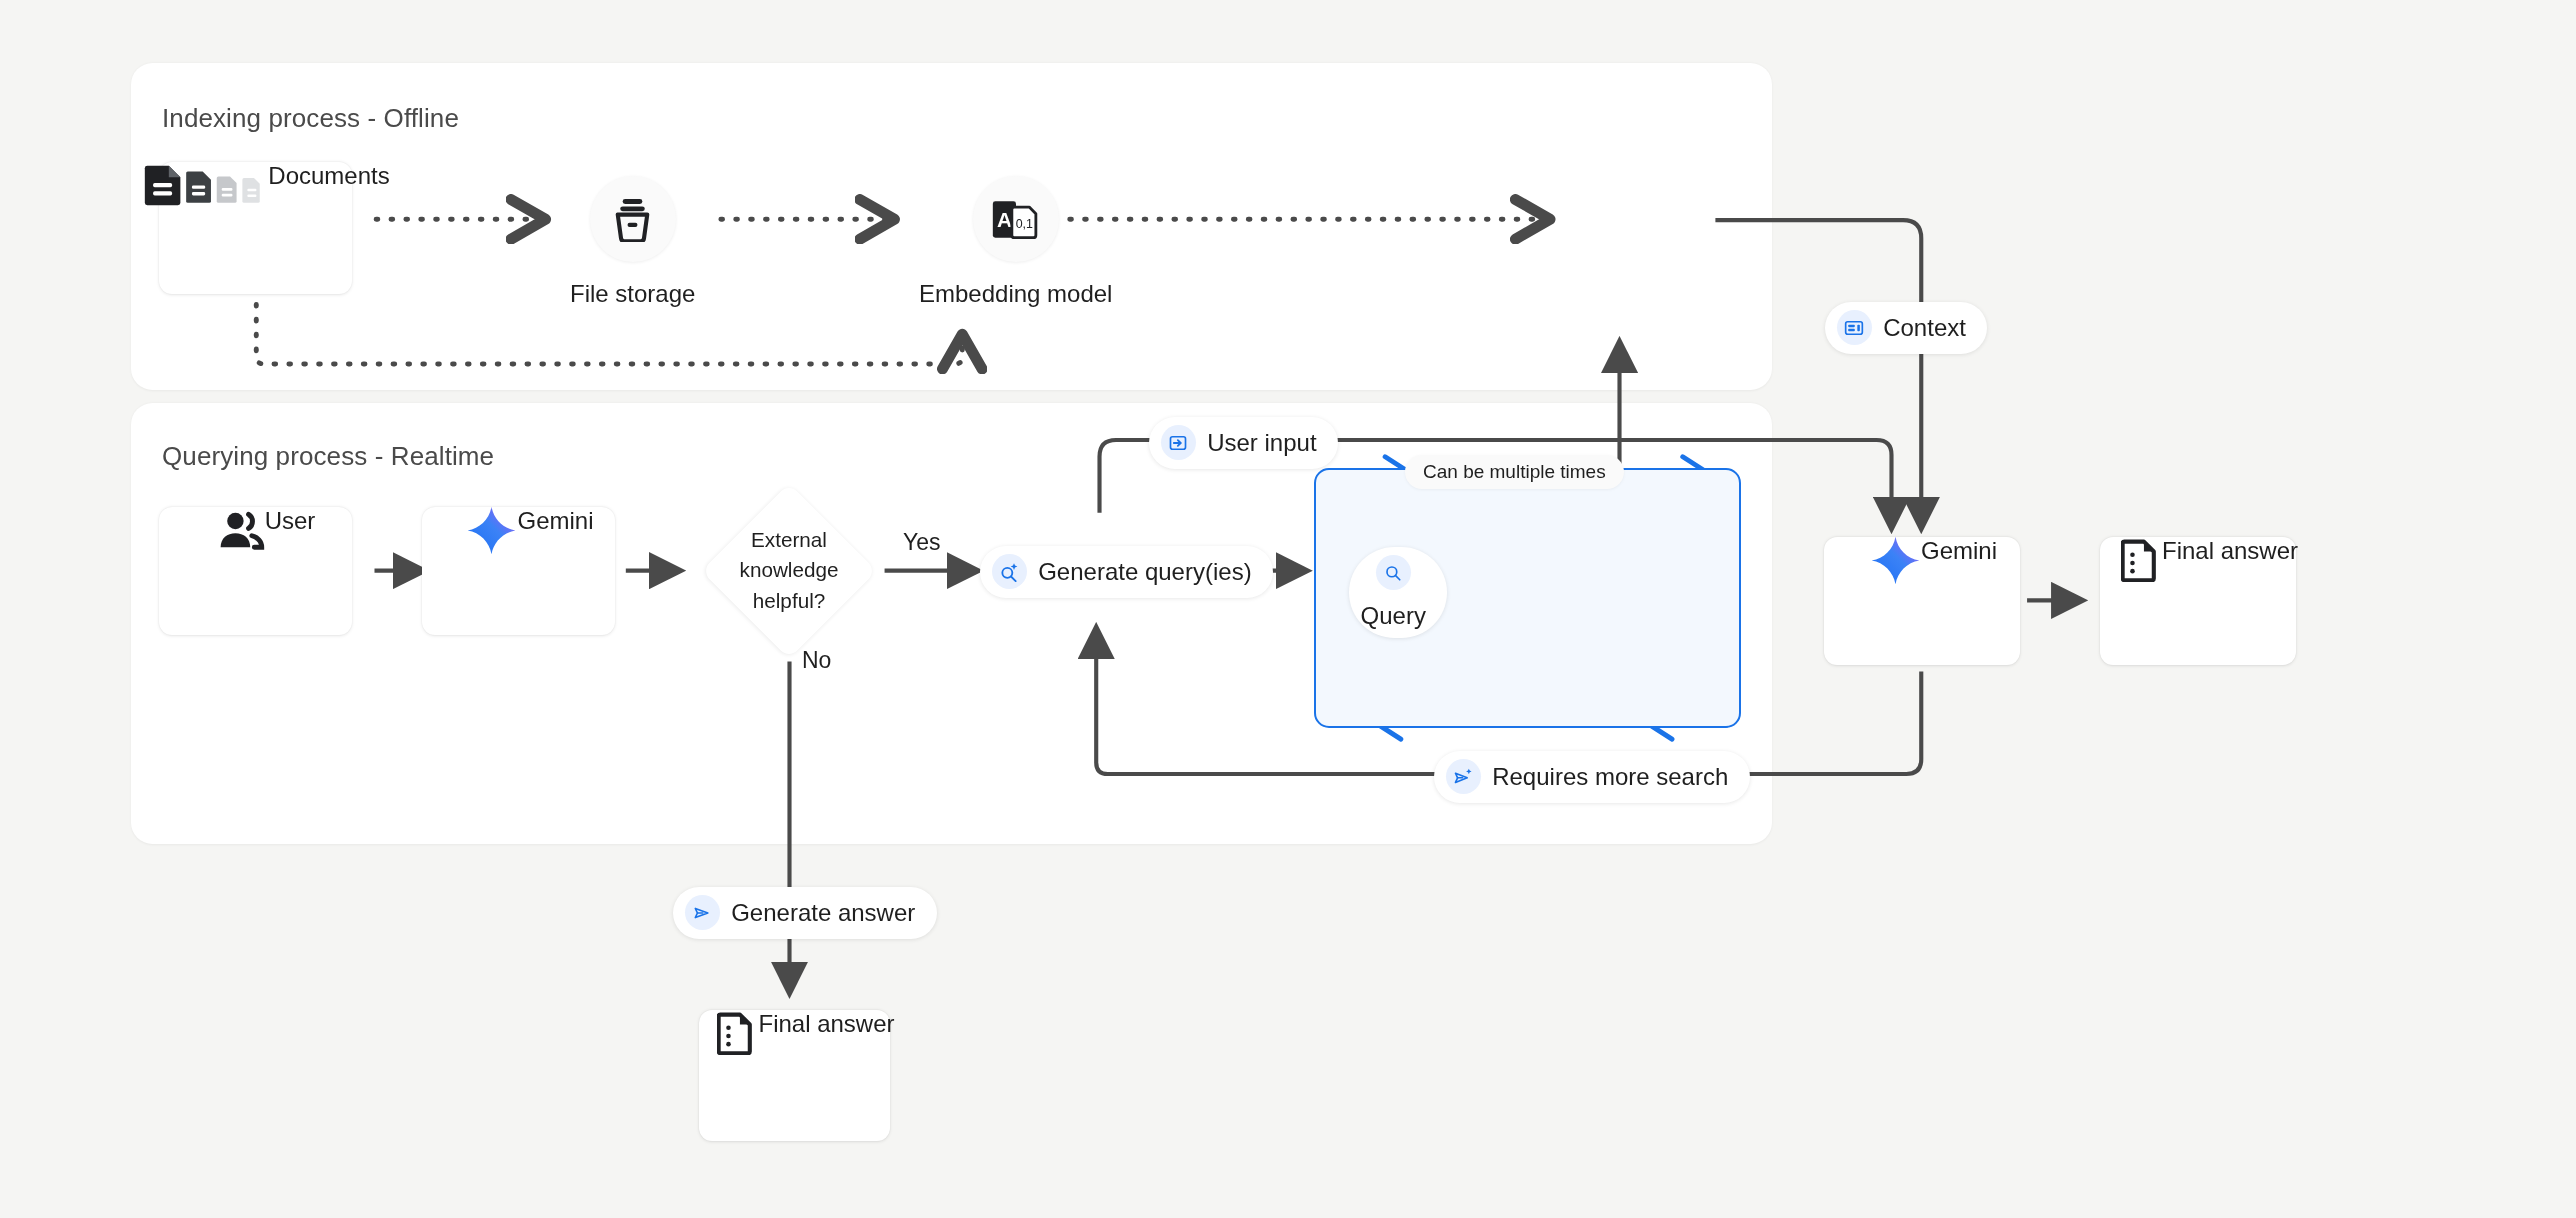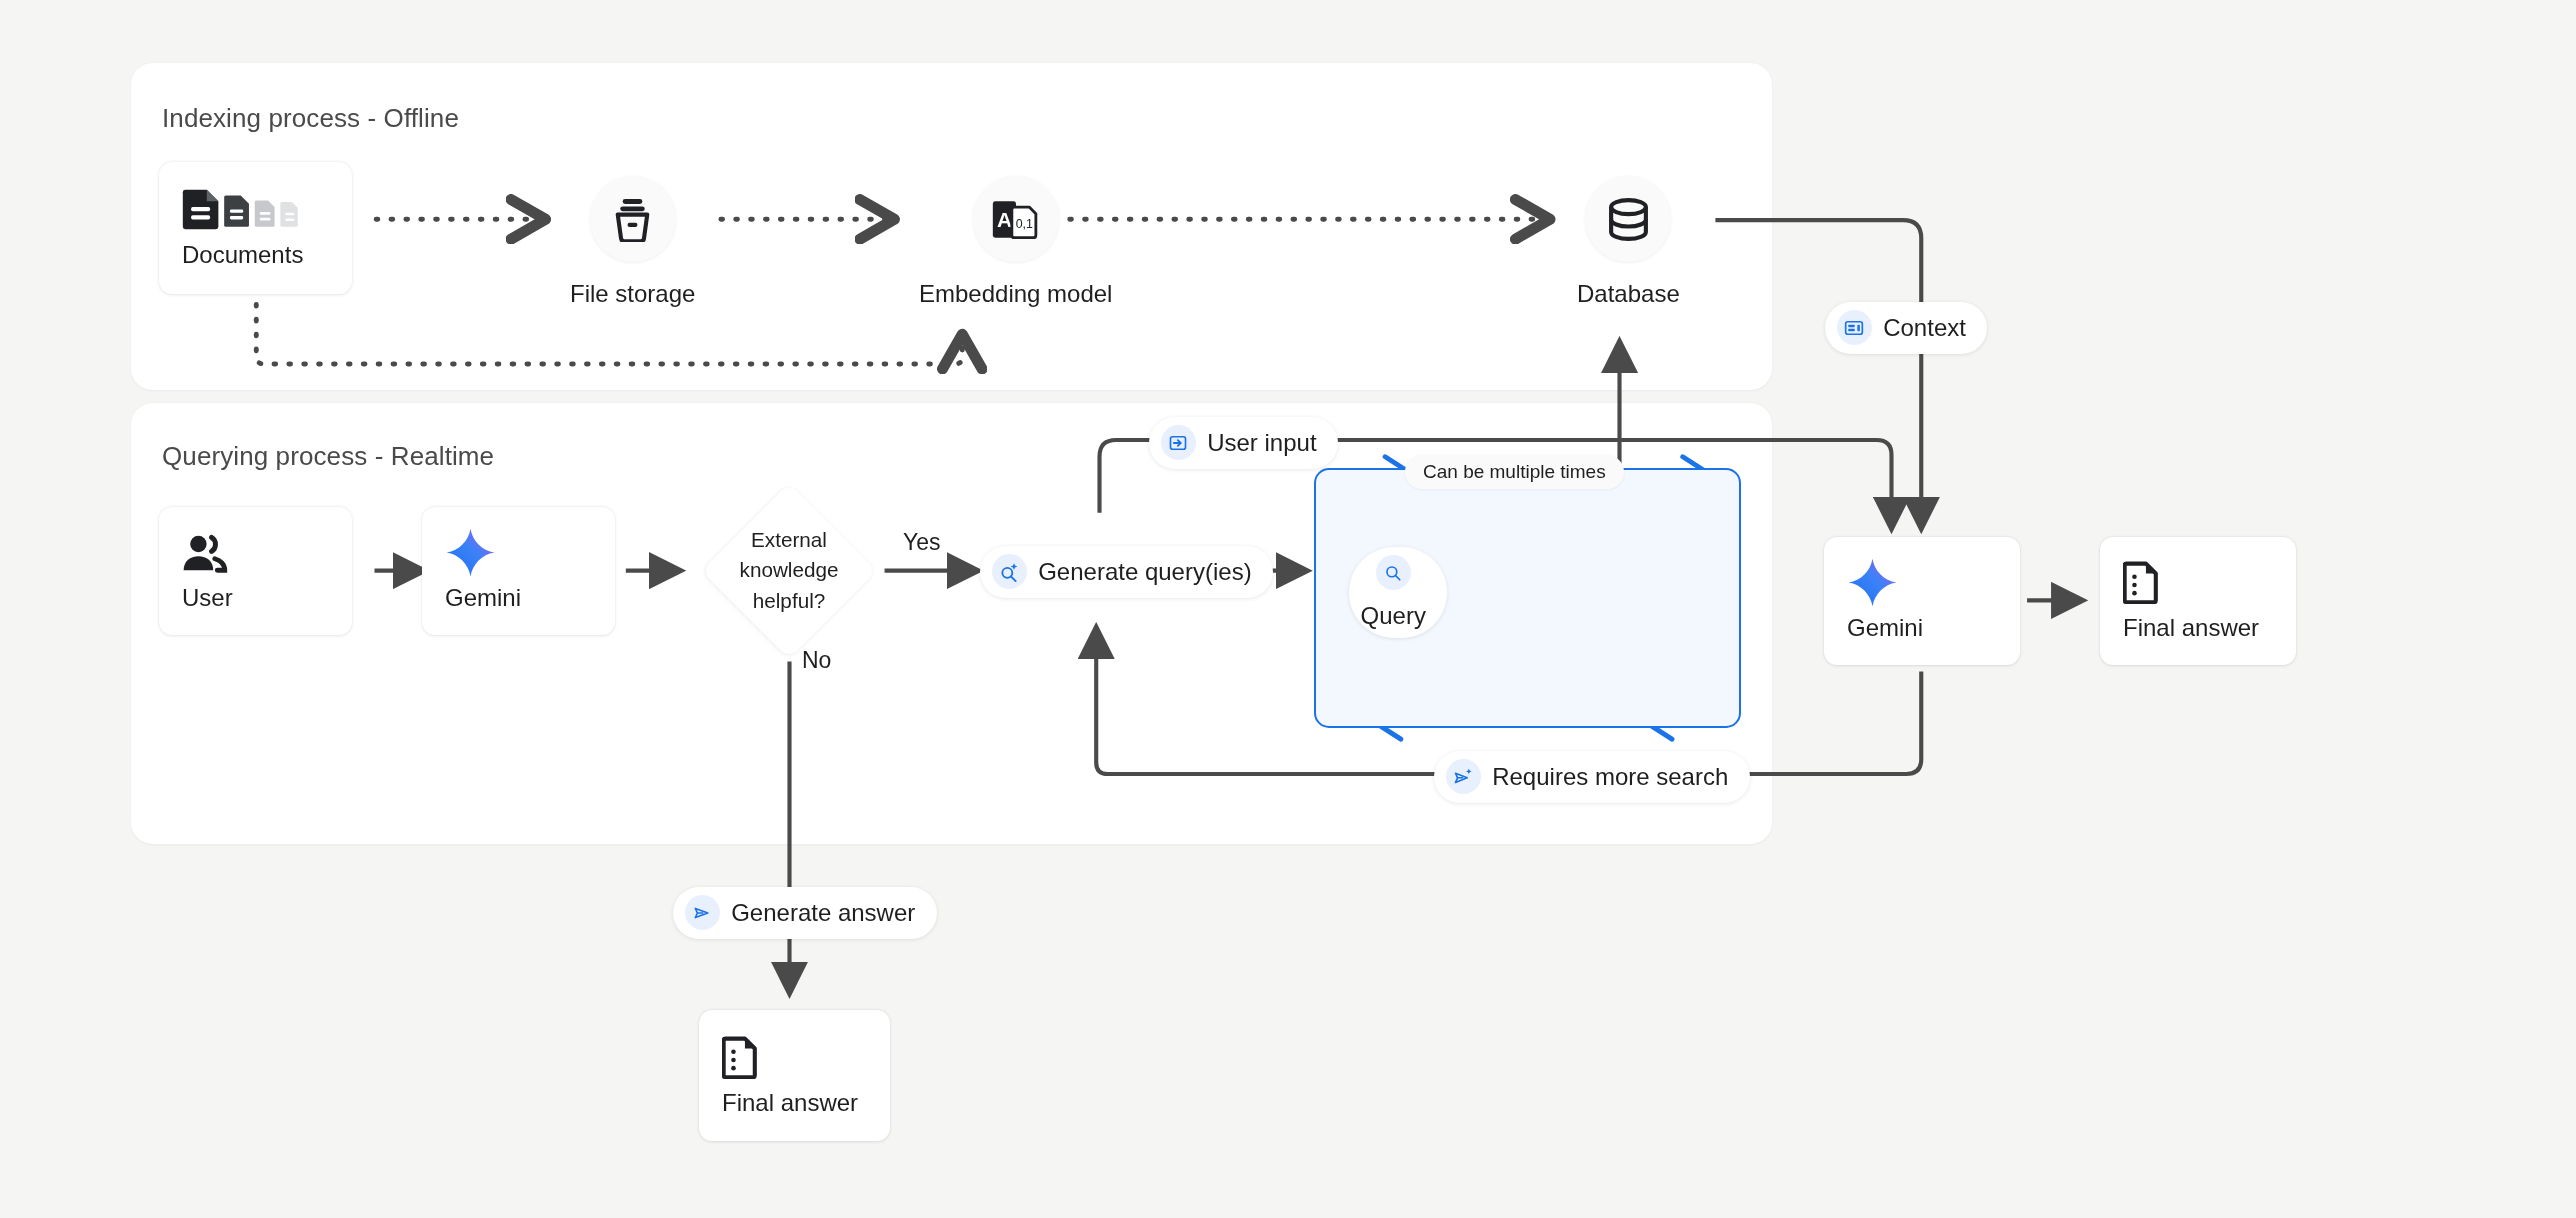--- a/index.html
+++ b/index.html
@@ -23,21 +23,21 @@
     position:absolute;font-size:26px;color:#4a4a4a;letter-spacing:0.1px;
     white-space:nowrap;font-weight:400;
   }
   #title-indexing{left:162px;top:103px;}
   #title-querying{left:162px;top:441px;}
 
   
   .card{
     position:absolute;background:#fff;border-radius:13.2px;
     box-shadow:0 0.8px 3.3px rgba(0,0,0,.10), 0 0 0 0.8px rgba(0,0,0,.02);
-    display:flex;flex-direction:column;justify-content:center;
+    display:flex;flex-direction:row;justify-content:center;
     padding-left:23px;box-sizing:border-box;
   }
   .card .card-icon{height:46px;display:flex;align-items:center;margin-bottom:8.3px;}
   .card .card-label{font-size:24px;color:#1f1f1f;white-space:nowrap;}
 
   
   .circle-node{position:absolute;display:flex;flex-direction:column;align-items:center;}
   .circle-node .circ{
     width:86px;height:86px;border-radius:50%;
     background:#fafafa;box-shadow:0 0.8px 3.3px rgba(0,0,0,.07);
@@ -188,30 +188,20 @@
       <svg width="48" height="45" viewBox="0 0 58 54">
         <path d="M4,5 h22 a3,3 0 0 1 3,3 v38 a3,3 0 0 1 -3,3 h-22 a3,3 0 0 1 -3,-3 v-38 a3,3 0 0 1 3,-3 z" fill="#202124"></path>
         <text x="15" y="36" font-family="Liberation Sans, sans-serif" font-size="25" font-weight="700" fill="#fff" text-anchor="middle">A</text>
         <path d="M27,12 h18 l8,8 v26 a3,3 0 0 1 -3,3 h-23 a3,3 0 0 1 -3,-3 v-31 a3,3 0 0 1 3,-3 z" fill="#fff" stroke="#202124" stroke-width="3.4" stroke-linejoin="round"></path>
         <text x="39" y="37" font-family="Liberation Sans, sans-serif" font-size="15" fill="#202124" text-anchor="middle">0,1</text>
       </svg>
     </div>
     <div class="circ-label">Embedding model</div>
   </div>
 
-  <div class="circle-node" id="node-database" style="left:1577px;top:176px;">
-    <div class="circ">
-      <svg width="43" height="45" viewBox="0 0 52 54">
-        <ellipse cx="26" cy="12" rx="21" ry="8.5" fill="none" stroke="#202124" stroke-width="5"></ellipse>
-        <path d="M5,12 v30 c0,4.7 9.4,8.5 21,8.5 s21,-3.8 21,-8.5 v-30" fill="none" stroke="#202124" stroke-width="5"></path>
-        <path d="M5,27 c0,4.7 9.4,8.5 21,8.5 s21,-3.8 21,-8.5" fill="none" stroke="#202124" stroke-width="5"></path>
-      </svg>
-    </div>
-    <div class="circ-label">Database</div>
-  </div>
 
   <div class="pill" id="pill-context" style="left:1825px;top:302px;">
     <span class="pill-ico">
       <svg width="20" height="20" viewBox="0 0 24 24">
         <rect x="2" y="4.5" width="20" height="15" rx="2.4" fill="none" stroke="#1a73e8" stroke-width="2"></rect>
         <rect x="5" y="8" width="8" height="3" rx="1" fill="#1a73e8"></rect>
         <rect x="5" y="13" width="8" height="3" rx="1" fill="#1a73e8"></rect>
         <rect x="16" y="8" width="3" height="8" rx="1" fill="#1a73e8"></rect>
       </svg>
     </span>

